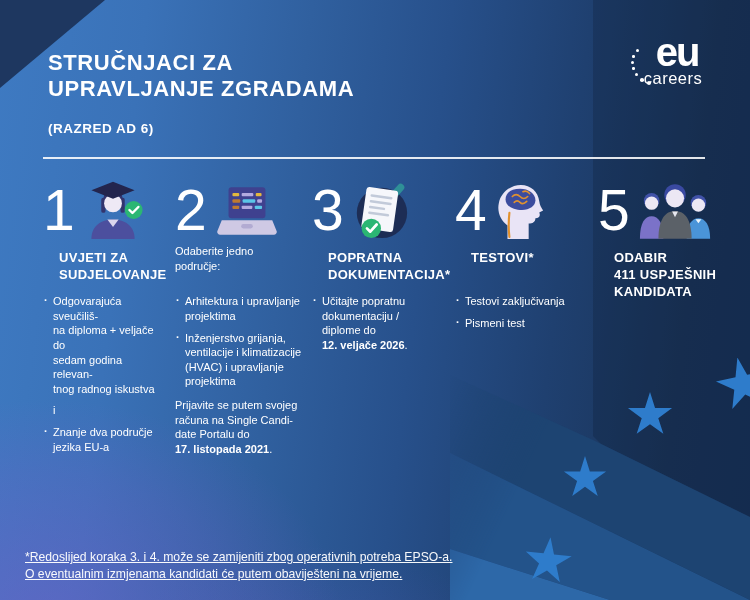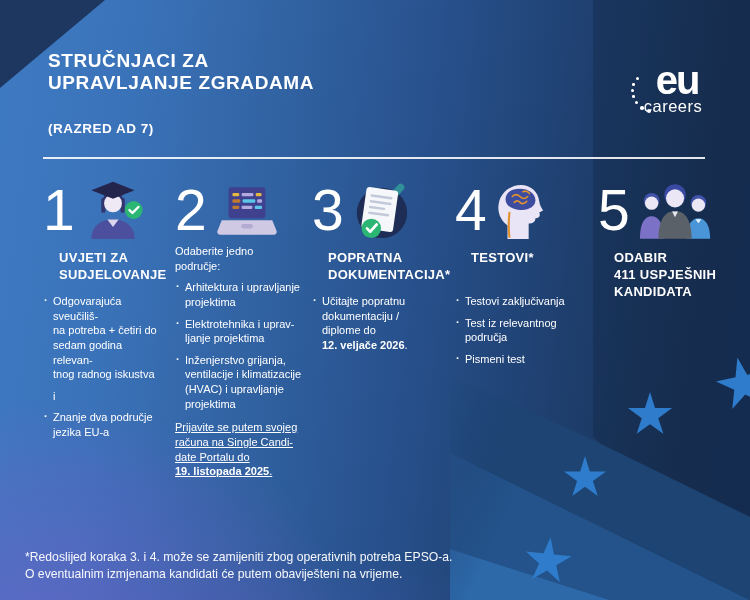--- a/index.html
+++ b/index.html
@@ -26,27 +26,27 @@
   .stripes .s4{position:absolute;inset:0;background:#2d68a8;
     clip-path:polygon(0 174px,160px 225px,0 225px);}
   .star{position:absolute;background:#2e7ccb;
     clip-path:polygon(50% 0%,61% 35%,98% 35%,68% 57%,79% 91%,50% 70%,21% 91%,32% 57%,2% 35%,39% 35%);}
   .star.a{left:627px;top:392px;width:46px;height:46px;}
   .star.b{left:716px;top:357px;width:54px;height:54px;transform:rotate(-12deg);}
   .star.c{left:563px;top:456px;width:44px;height:44px;}
   .star.d{left:524px;top:537px;width:48px;height:48px;transform:rotate(6deg);}
 
   
-  .title{position:absolute;left:48px;top:50px;margin:0;font-size:19px;line-height:1.18;
+  .title{position:absolute;left:48px;top:50px;margin:0;font-size:22px;line-height:1.18;
     font-weight:700;letter-spacing:.6px;white-space:pre-line;}
   .subtitle{position:absolute;left:48px;top:121px;font-size:13.5px;font-weight:700;letter-spacing:.5px;}
   .rule{position:absolute;left:43px;top:157px;width:662px;height:2px;background:rgba(255,255,255,.88);}
 
   
-  .logo{position:absolute;left:627px;top:60px;width:92px;text-align:center;}
+  .logo{position:absolute;left:627px;top:32px;width:92px;text-align:center;}
   .logo-eu{font-size:40px;font-weight:700;letter-spacing:-2px;line-height:1;padding-left:8px;}
   .logo-careers{font-size:16.5px;font-weight:400;letter-spacing:.5px;margin-top:-3px;}
   .logo .dot{position:absolute;background:#fff;border-radius:50%;}
   .d1{left:9px;top:17px;width:3px;height:3px;}
   .d2{left:5px;top:23px;width:2.5px;height:2.5px;}
   .d3{left:4px;top:29px;width:3px;height:3px;}
   .d4{left:5px;top:35px;width:2.5px;height:2.5px;}
   .d5{left:8px;top:41px;width:3px;height:3px;}
   .d6{left:13px;top:46px;width:3.5px;height:3.5px;}
   .d7{left:20px;top:49px;width:4px;height:4px;}
@@ -62,27 +62,27 @@
   .num{font-size:57px;font-weight:300;line-height:1;letter-spacing:-1px;}
   .icon{display:inline-flex;}
   .icon svg{display:block;}
   .step-title{margin:6px 0 0 16px;font-size:13px;font-weight:700;line-height:1.3;
     letter-spacing:.3px;height:44px;white-space:pre-line;}
   .body{font-size:11px;line-height:1.33;}
   ul.blist{list-style:none;margin:0;padding:0;}
   ul.blist li{position:relative;padding-left:10px;margin-bottom:7px;white-space:pre-line;}
   ul.blist li.bullet::before{content:"·";position:absolute;left:1px;top:-1px;font-weight:700;}
   ul.blist li.plain{padding-left:10px;}
-  .intro{margin:0 0 7px 0;white-space:pre-line;}
-  .outro{margin:9px 0 0 0;white-space:pre-line;text-decoration:underline;}
+  .intro{margin:0 0 21px 0;white-space:pre-line;}
+  .outro{margin:9px 0 0 0;white-space:pre-line;}
   .pre{white-space:pre-line;}
   strong{font-weight:700;}
 
   
-  .footnote{position:absolute;left:25px;top:549px;font-size:12.2px;line-height:1.42;color:rgba(255,255,255,.96);}
+  .footnote{position:absolute;left:25px;top:549px;font-size:12.2px;line-height:1.42;color:rgba(255,255,255,.96);text-decoration:underline;}
 </style>
 </head>
 <body>
 
 <div class="canvas">
 
   <div class="purple-glow"></div>
   <div class="dark-panel"></div>
   <div class="stripes">
     <div class="s2"></div>
@@ -90,21 +90,21 @@
     <div class="s4"></div>
   </div>
   <div class="star a"></div>
   <div class="star b"></div>
   <div class="star c"></div>
   <div class="star d"></div>
   <div class="corner-tri"></div>
 
   <h1 class="title">STRUČNJACI ZA
 UPRAVLJANJE ZGRADAMA</h1>
-  <div class="subtitle">(RAZRED AD 7)</div>
+  <div class="subtitle">(RAZRED AD 6)</div>
   <div class="rule"></div>
 
   <div class="logo">
     <div class="logo-eu">eu</div>
     <div class="logo-careers">careers</div>
     <span class="dot d1"></span>
     <span class="dot d2"></span>
     <span class="dot d3"></span>
     <span class="dot d4"></span>
     <span class="dot d5"></span>
@@ -126,21 +126,21 @@
           <polygon points="33,3 56,12 33,21 10,12" fill="#23254d"></polygon>
           <circle cx="55" cy="33" r="9.5" fill="#2bb673"></circle>
           <path d="M50.5 33 l3.2 3.2 L60 29.8" stroke="#fff" stroke-width="2.6" fill="none" stroke-linecap="round" stroke-linejoin="round"></path>
         </svg>
       </span>
     </div>
     <h2 class="step-title">UVJETI ZA
 SUDJELOVANJE</h2>
     <ul class="blist body">
       <li class="bullet">Odgovarajuća sveučiliš-
-na potreba + četiri do
+na diploma + veljače do
 sedam godina relevan-
 tnog radnog iskustva</li>
       <li class="plain">i</li>
       <li class="bullet">Znanje dva područje
 jezika EU-a</li>
     </ul>
   </section>
 
   <section class="col col2">
     <div class="step-head">
@@ -161,31 +161,29 @@
           <rect x="28" y="41" width="12" height="4.5" rx="2.2" fill="#b2abd2"></rect>
         </svg>
       </span>
     </div>
     <div class="body">
       <p class="intro">Odaberite jedno
 područje:</p>
       <ul class="blist">
         <li class="bullet">Arhitektura i upravljanje
 projektima</li>
-        <li class="bullet">Elektrotehnika i uprav-
-ljanje projektima</li>
         <li class="bullet">Inženjerstvo grijanja,
 ventilacije i klimatizacije
 (HVAC) i upravljanje
 projektima</li>
       </ul>
       <p class="outro"><span class="pre">Prijavite se putem svojeg
 računa na Single Candi-
 date Portalu do
-</span><strong>19. listopada 2025</strong><span>.</span></p>
+</span><strong>17. listopada 2021</strong><span>.</span></p>
     </div>
   </section>
 
   <section class="col col3">
     <div class="step-head">
       <span class="num">3</span>
       <span class="icon">
         <svg width="60" height="60" viewBox="0 0 62 62">
           <circle cx="32" cy="34" r="26" fill="#1d2d55"></circle>
           <g transform="rotate(42 46 14)">
@@ -224,22 +222,20 @@
           <path d="M19 16 q4 -4 8 0 q4 4 8 0" stroke="#e2912e" stroke-width="1.7" fill="none" stroke-linecap="round"></path>
           <path d="M21 22 q3 -3 6 0 q3 3 7 -1" stroke="#e2912e" stroke-width="1.7" fill="none" stroke-linecap="round"></path>
           <path d="M30 11 q4 -2 7 2" stroke="#e2912e" stroke-width="1.7" fill="none" stroke-linecap="round"></path>
           <path d="M16 33 C15 42 15 50 16 58" stroke="#e2912e" stroke-width="2.2" fill="none" stroke-linecap="round"></path>
         </svg>
       </span>
     </div>
     <h2 class="step-title">TESTOVI*</h2>
     <ul class="blist body">
       <li class="bullet">Testovi zaključivanja</li>
-      <li class="bullet">Test iz relevantnog
-područja</li>
       <li class="bullet">Pismeni test</li>
     </ul>
   </section>
 
   <section class="col col5">
     <div class="step-head">
       <span class="num">5</span>
       <span class="icon">
         <svg width="78" height="57" viewBox="0 0 80 58">
           <circle cx="15" cy="19" r="8" fill="#4152a8"></circle>

